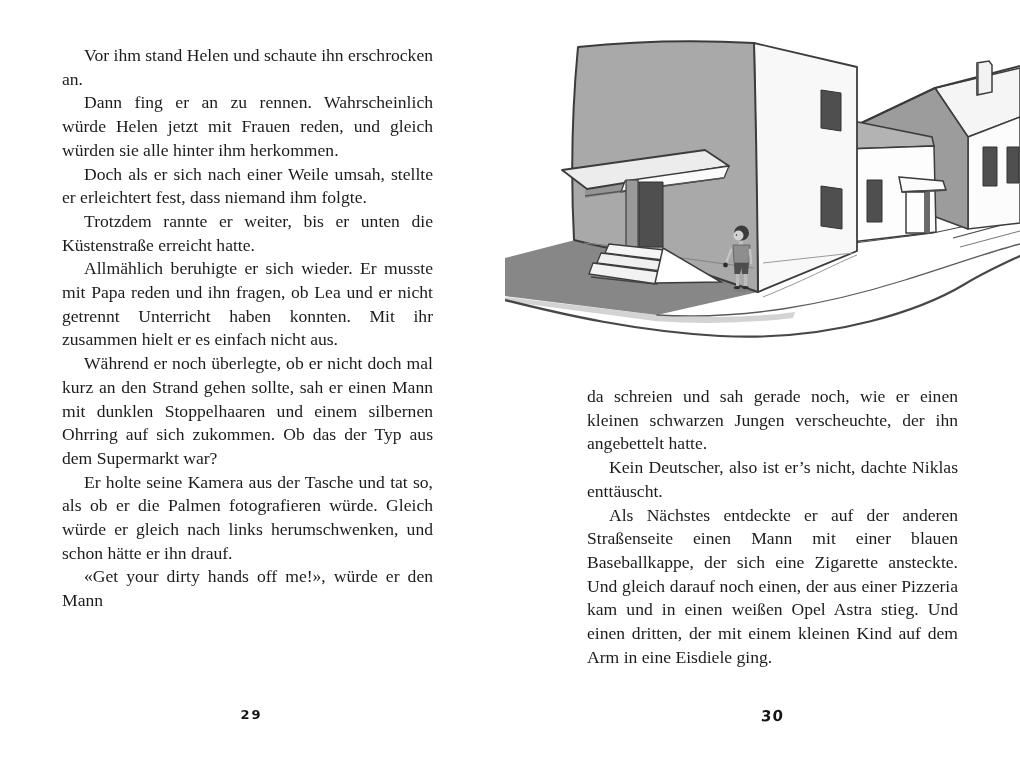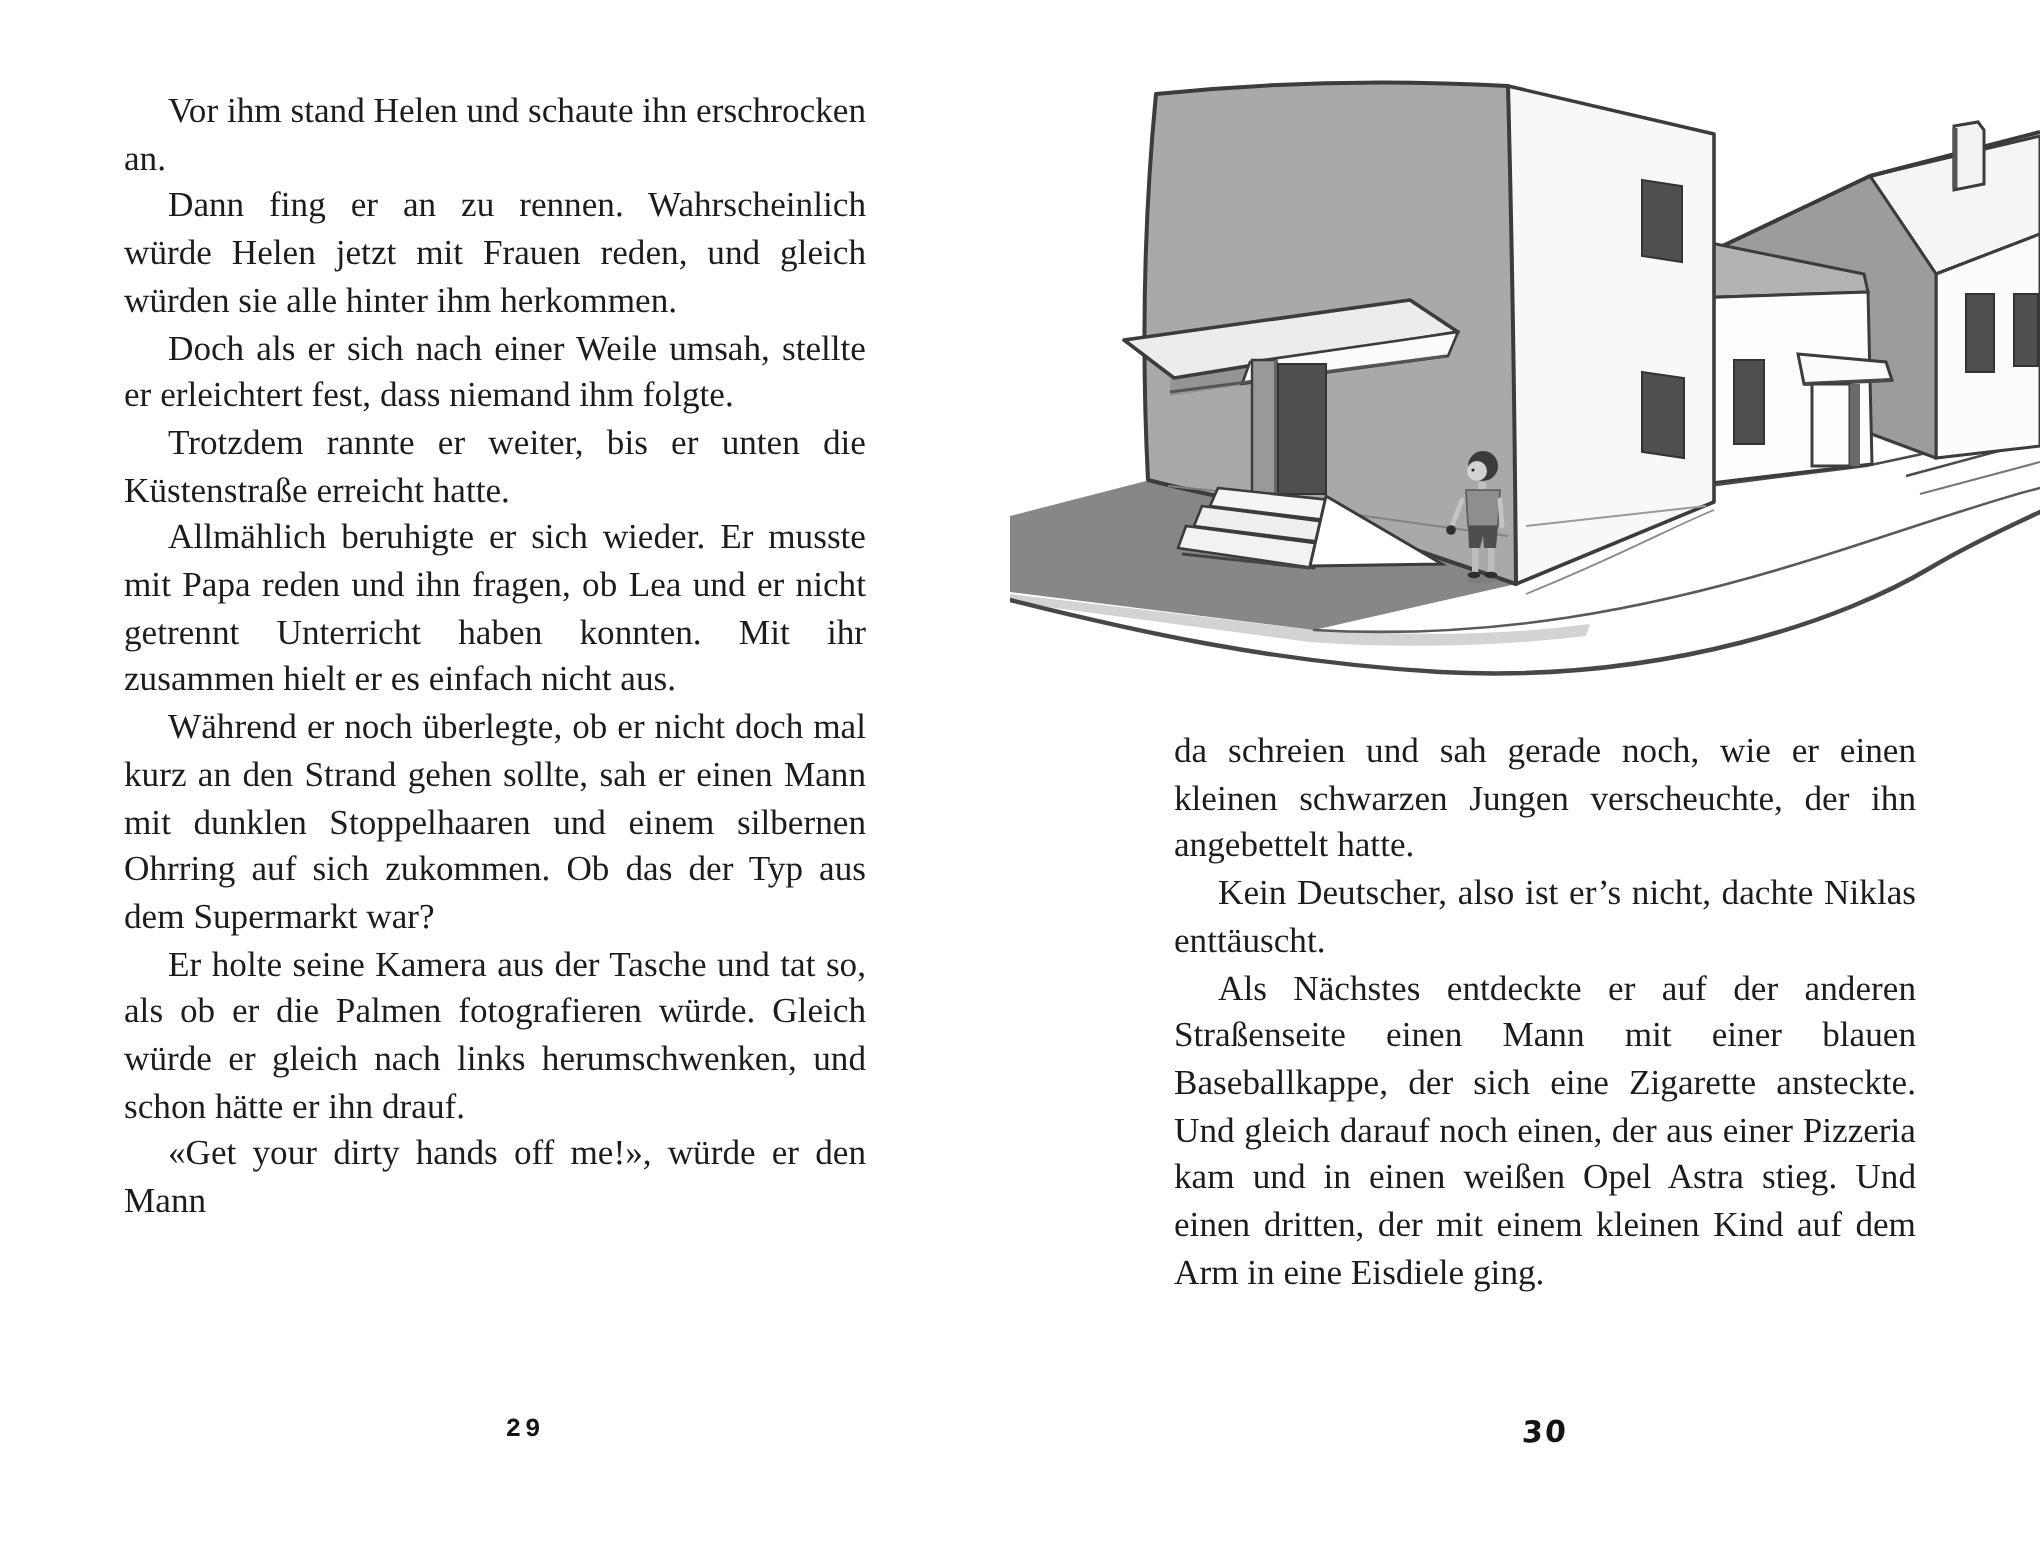--- a/index.html
+++ b/index.html
@@ -13,27 +13,27 @@
     margin:0;
     font-size:17.6px;
     line-height:23.7px;
     text-align:justify;
     text-indent:22px;
     hyphens:auto;
     -webkit-hyphens:auto;
   }
   .page-col p.noindent{text-indent:0;}
   #left-col{left:62px;top:44px;}
-  #right-col{left:587px;top:364px;}
+  #right-col{left:587px;top:385px;}
   .pagenum{
     position:absolute;top:707px;width:371px;text-align:center;
     font-family:"DejaVu Sans", sans-serif;font-weight:bold;
     color:#141414;
   }
-  #pn-left{left:77px;font-size:13px;letter-spacing:2px;font-family:Liberation Mono, monospace;}
+  #pn-left{left:66px;font-size:13px;letter-spacing:2px;}
   #pn-right{left:587px;font-size:15px;transform:skewX(-4deg) rotate(-1deg);letter-spacing:1px;}
   #illustration{position:absolute;left:505px;top:0;width:515px;height:350px;}
   svg *{vector-effect:non-scaling-stroke;}
 </style>
 </head>
 <body>
 
 <div id="left-col" class="page-col">
   <p>Vor ihm stand Helen und schaute ihn erschrocken an.</p>
   <p>Dann fing er an zu rennen. Wahrscheinlich würde Helen jetzt mit Frauen reden, und gleich würden sie alle hinter ihm herkommen.</p>

